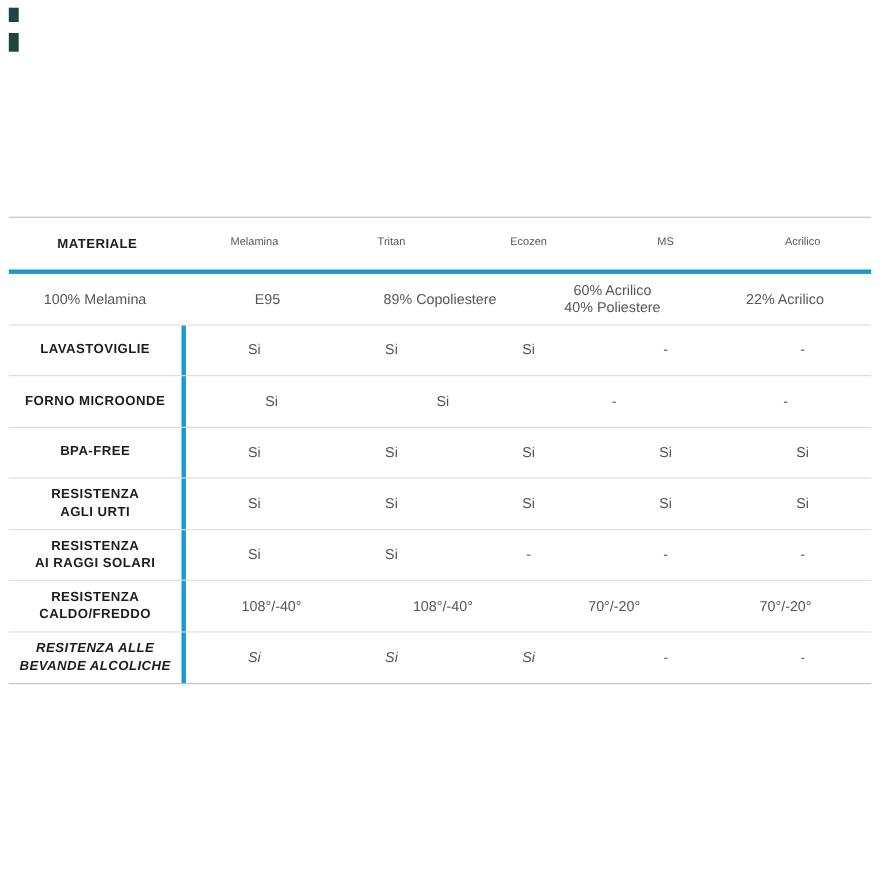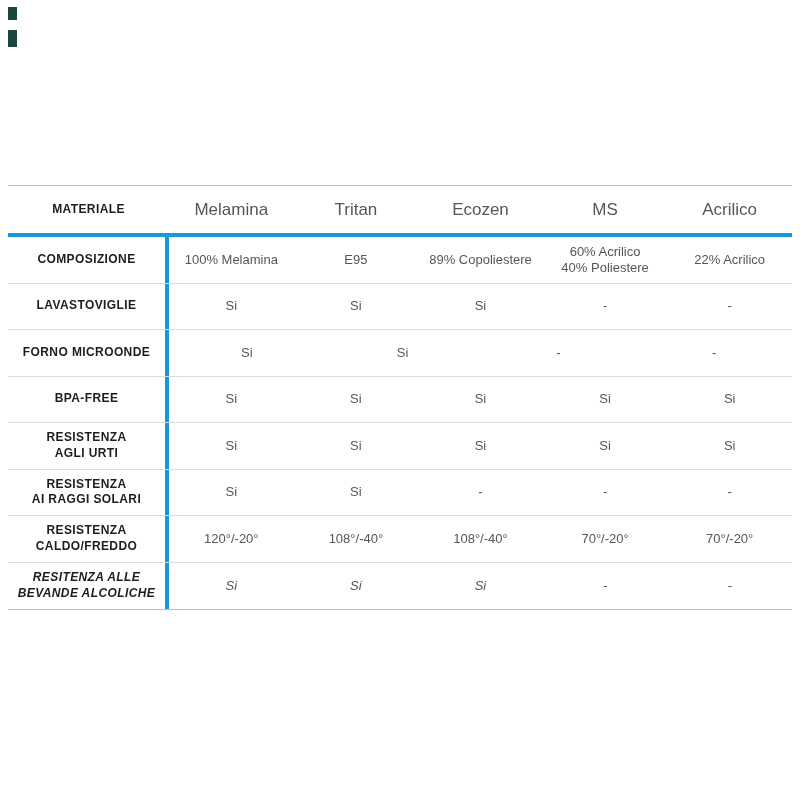--- a/index.html
+++ b/index.html
@@ -7,21 +7,21 @@
     width:800px;height:800px;background:#ffffff;position:relative;
     font-family:"Liberation Sans",sans-serif;
     -webkit-font-smoothing:antialiased;
   }
   .logo-marks{position:absolute;left:8px;top:7px;}
   .mark{width:9px;background:#1c463f;}
   .mark-top{height:13px;margin-bottom:10px;}
   .mark-bottom{height:17px;}
 
   .cmp-table{
-    position:absolute;left:8px;right:8px;top:185px;
+    position:absolute;left:8px;right:8px;top:197px;
     border-top:1px solid #bfbfbf;
     border-bottom:1px solid #bfbfbf;
   }
   .thead{
     display:flex;height:47px;align-items:stretch;
     border-bottom:4px solid #149ad6;
   }
   .thead .label-cell{
     flex:0 0 161px;width:161px;border-right:none;
   }
@@ -37,21 +37,21 @@
     font-weight:bold;font-size:12px;color:#1d1d1f;
     letter-spacing:0.4px;line-height:1.3;white-space:pre-line;
   }
   .trow .label-cell{border-right:4px solid #149ad6;}
   .data-cell{
     flex:1 1 0;
     display:flex;align-items:center;justify-content:center;
     text-align:center;
     font-size:13px;color:#55565a;line-height:1.25;white-space:pre-line;
   }
-  .col-head{font-size:17px;color:#55565a;}
+  .col-head{font-size:10px;color:#55565a;}
 </style>
 </head>
 <body>
 
 <div class="logo-marks">
   <div class="mark mark-top"></div>
   <div class="mark mark-bottom"></div>
 </div>
 
 <div class="cmp-table">
@@ -59,21 +59,20 @@
   <div class="thead">
     <div class="label-cell">MATERIALE</div>
     <div class="data-cell col-head">Melamina</div>
     <div class="data-cell col-head">Tritan</div>
     <div class="data-cell col-head">Ecozen</div>
     <div class="data-cell col-head">MS</div>
     <div class="data-cell col-head">Acrilico</div>
   </div>
 
   <div class="trow">
-    <div class="label-cell">COMPOSIZIONE</div>
     <div class="data-cell">100% Melamina</div>
     <div class="data-cell">E95</div>
     <div class="data-cell">89% Copoliestere</div>
     <div class="data-cell">60% Acrilico
 40% Poliestere</div>
     <div class="data-cell">22% Acrilico</div>
   </div>
 
   <div class="trow">
     <div class="label-cell">LAVASTOVIGLIE</div>
@@ -117,21 +116,20 @@
     <div class="data-cell">Si</div>
     <div class="data-cell">Si</div>
     <div class="data-cell">-</div>
     <div class="data-cell">-</div>
     <div class="data-cell">-</div>
   </div>
 
   <div class="trow">
     <div class="label-cell">RESISTENZA
 CALDO/FREDDO</div>
-    <div class="data-cell">120°/-20°</div>
     <div class="data-cell">108°/-40°</div>
     <div class="data-cell">108°/-40°</div>
     <div class="data-cell">70°/-20°</div>
     <div class="data-cell">70°/-20°</div>
   </div>
 
   <div class="trow">
     <div class="label-cell">RESITENZA ALLE
 BEVANDE ALCOLICHE</div>
     <div class="data-cell">Si</div>

